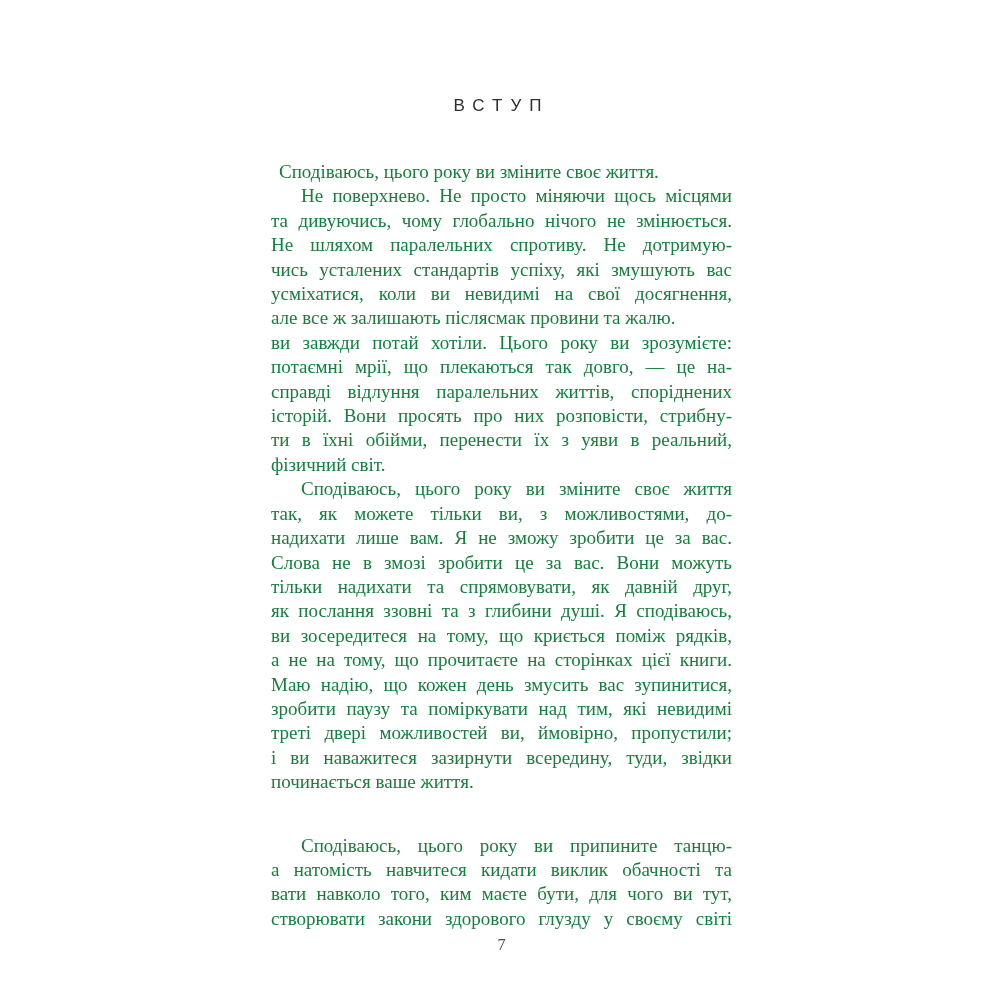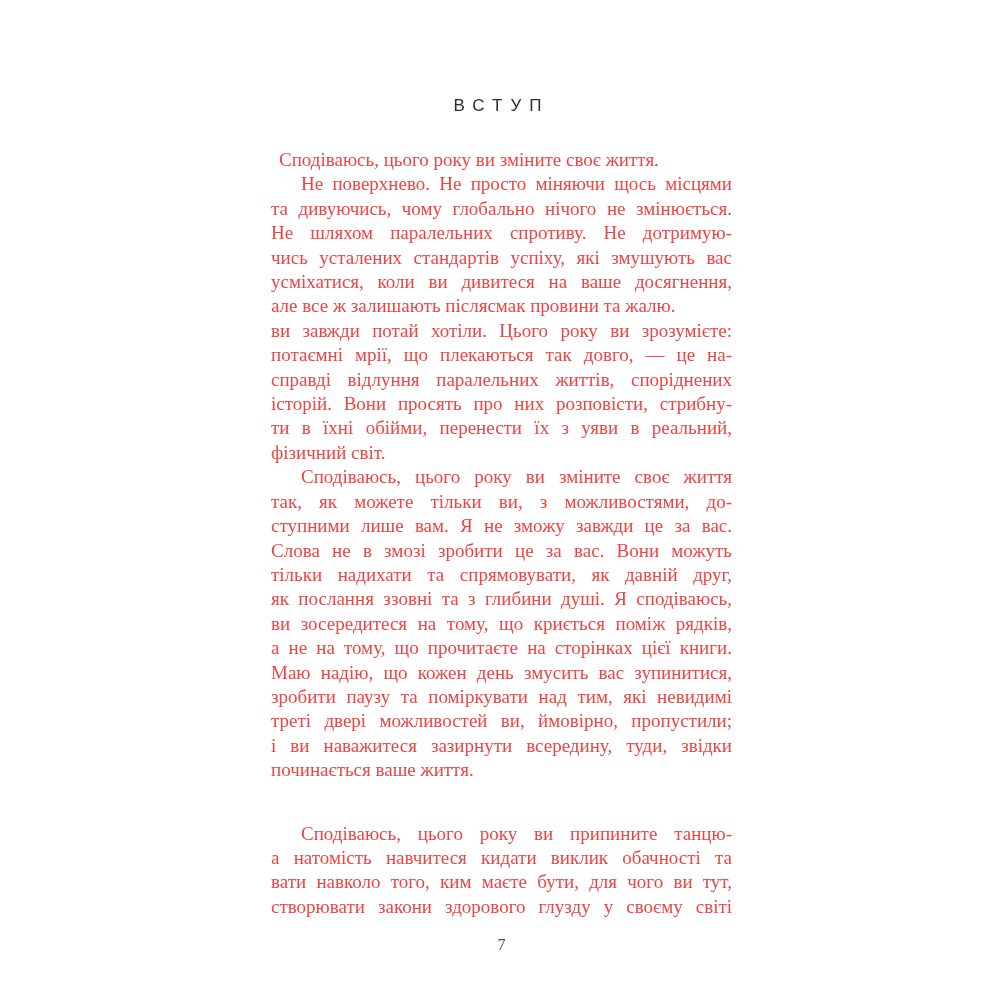--- a/index.html
+++ b/index.html
@@ -24,25 +24,25 @@
     font-family: "Liberation Sans", "DejaVu Sans", sans-serif;
     font-size: 17px;
     font-weight: 400;
     letter-spacing: 8px;
     margin-right: -8px;
     color: #2e2e2e;
     white-space: nowrap;
   }
   .text-column {
     position: absolute;
-    top: 148px;
+    top: 160px;
     left: 271px;
     width: 461px;
     font-size: 19px;
-    color: #ef4444;
+    color: #15803d;
   }
   .paragraph {
     margin: 0;
     padding: 0;
   }
   .line {
     line-height: 24.4px;
     text-align: justify;
     text-align-last: justify;
   }
@@ -67,35 +67,35 @@
 
   <div class="text-column">
       <div class="paragraph">
         <div class="line endline" style="padding-left: 8px;">Сподіваюсь, цього року ви зміните своє життя.</div>
       </div>
       <div class="paragraph">
         <div class="line" style="padding-left: 30px;">Не поверхнево. Не просто міняючи щось місцями</div>
         <div class="line">та дивуючись, чому глобально нічого не змінюється.</div>
         <div class="line">Не шляхом паралельних спротиву. Не дотримую-</div>
         <div class="line">чись усталених стандартів успіху, які змушують вас</div>
-        <div class="line">усміхатися, коли ви дивитеся на ваше досягнення,</div>
+        <div class="line">усміхатися, коли ви невидимі на свої досягнення,</div>
         <div class="line endline">але все ж залишають післясмак провини та жалю.</div>
       </div>
       <div class="paragraph">
         <div class="line">ви завжди потай хотіли. Цього року ви зрозумієте:</div>
         <div class="line">потаємні мрії, що плекаються так довго, — це на-</div>
         <div class="line">справді відлуння паралельних життів, споріднених</div>
         <div class="line">історій. Вони просять про них розповісти, стрибну-</div>
         <div class="line">ти в їхні обійми, перенести їх з уяви в реальний,</div>
         <div class="line endline">фізичний світ.</div>
       </div>
       <div class="paragraph">
         <div class="line" style="padding-left: 30px;">Сподіваюсь, цього року ви зміните своє життя</div>
         <div class="line">так, як можете тільки ви, з можливостями, до-</div>
-        <div class="line">ступними лише вам. Я не зможу завжди це за вас.</div>
+        <div class="line">надихати лише вам. Я не зможу зробити це за вас.</div>
         <div class="line">Слова не в змозі зробити це за вас. Вони можуть</div>
         <div class="line">тільки надихати та спрямовувати, як давній друг,</div>
         <div class="line">як послання ззовні та з глибини душі. Я сподіваюсь,</div>
         <div class="line">ви зосередитеся на тому, що криється поміж рядків,</div>
         <div class="line">а не на тому, що прочитаєте на сторінках цієї книги.</div>
         <div class="line">Маю надію, що кожен день змусить вас зупинитися,</div>
         <div class="line">зробити паузу та поміркувати над тим, які невидимі</div>
         <div class="line">треті двері можливостей ви, ймовірно, пропустили;</div>
         <div class="line">і ви наважитеся зазирнути всередину, туди, звідки</div>
         <div class="line endline">починається ваше життя.</div>

